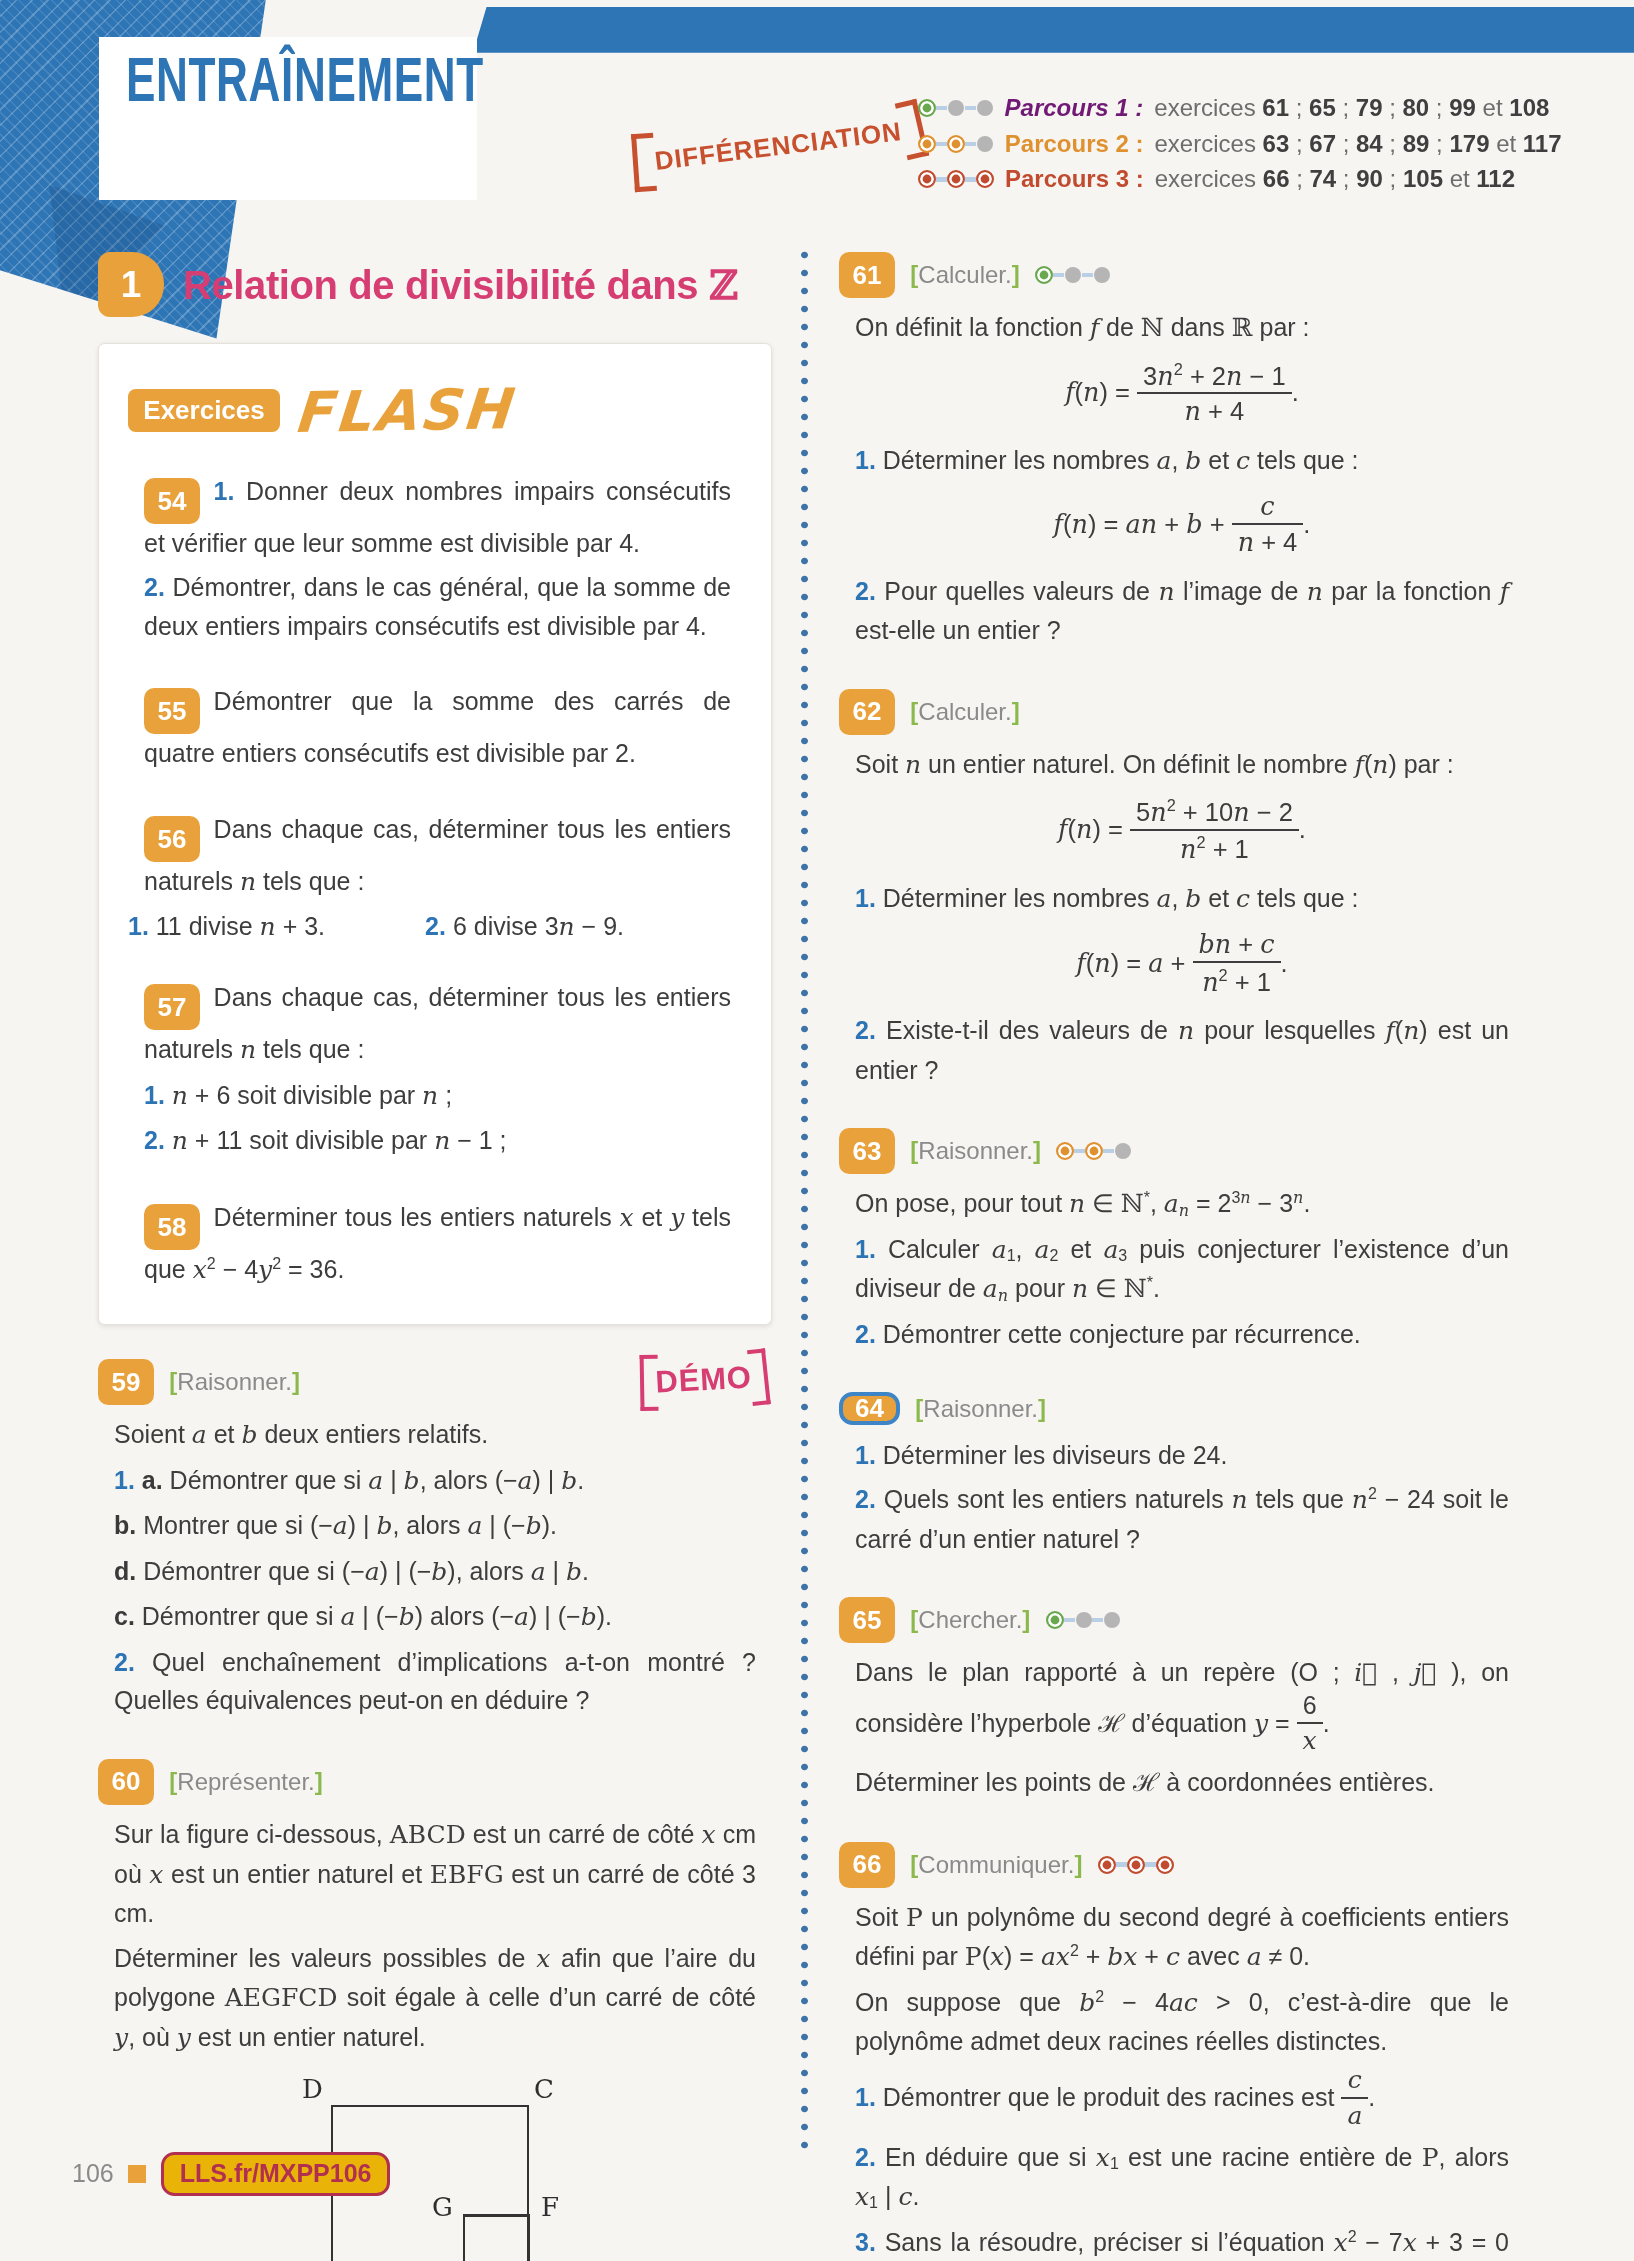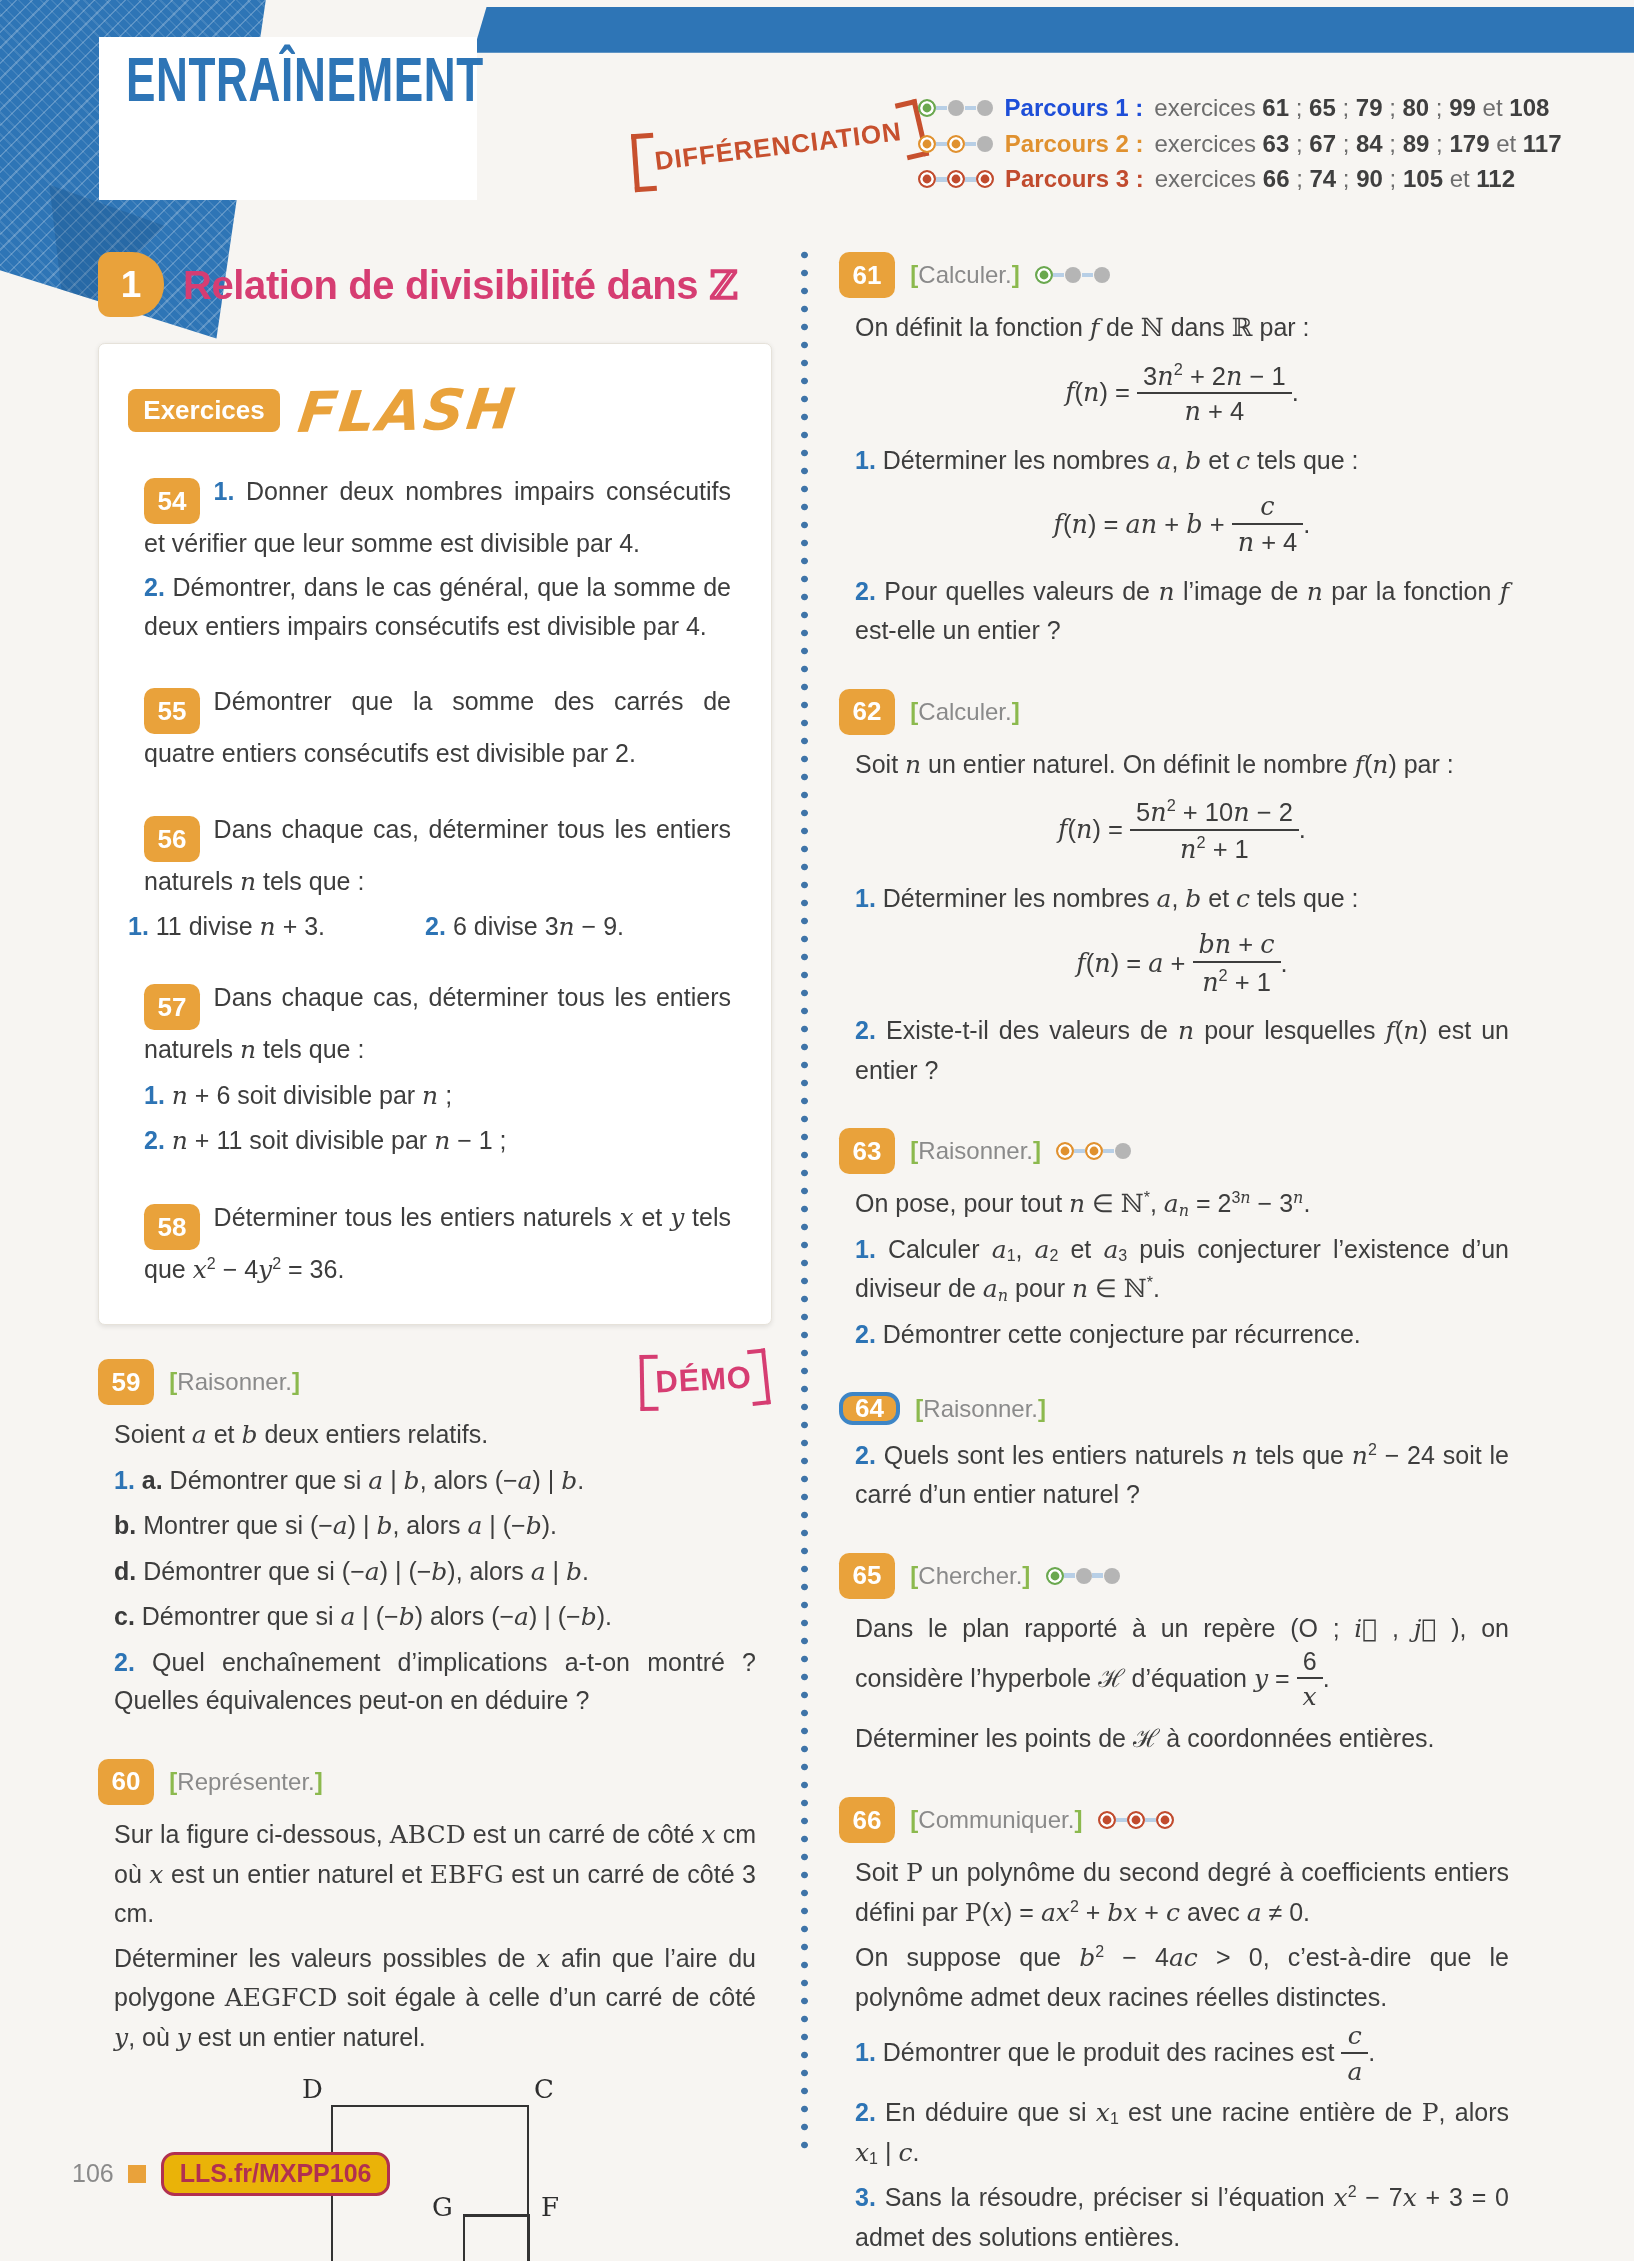--- a/index.html
+++ b/index.html
@@ -131,21 +131,21 @@
 
 <div class="parcours">
     <div class="prow">
       <span class="dots">
         <span class="dot g"></span>
         <span class="conn"></span>
         <span class="dot x"></span>
         <span class="conn"></span>
         <span class="dot x"></span>
       </span>
-      <span class="pname" style="color: #1d4ed8;">Parcours 1 :</span>
+      <span class="pname" style="color: #701a75; font-style: italic;">Parcours 1 :</span>
       <span class="ptext">exercices <b>61</b> ; <b>65</b> ; <b>79</b> ; <b>80</b> ; <b>99</b> et <b>108</b></span>
     </div>
     <div class="prow">
       <span class="dots">
         <span class="dot o"></span>
         <span class="conn"></span>
         <span class="dot o"></span>
         <span class="conn"></span>
         <span class="dot x"></span>
       </span>
@@ -293,20 +293,21 @@
         </div>
         <div class="line">On pose, pour tout <i>n</i> ∈ <span class="srf">ℕ</span><sup>*</sup>, <i>a</i><sub><i>n</i></sub> = 2<sup>3<i>n</i></sup> − 3<sup><i>n</i></sup>.</div>
         <div class="line"><b class="bn">1.</b> Calculer <i>a</i><sub>1</sub>, <i>a</i><sub>2</sub> et <i>a</i><sub>3</sub> puis conjecturer l’existence d’un diviseur de <i>a</i><sub><i>n</i></sub> pour <i>n</i> ∈ <span class="srf">ℕ</span><sup>*</sup>.</div>
         <div class="line"><b class="bn">2.</b> Démontrer cette conjecture par récurrence.</div>
       </section>
       <section class="exercise">
         <div class="ex-head">
           <span class="ex-badge blue">64</span>
           <span class="ex-tag"><span class="br">[</span>Raisonner.<span class="br">]</span></span>
         </div>
+        <div class="line"><b class="bn">1.</b> Déterminer les diviseurs de 24.</div>
         <div class="line"><b class="bn">2.</b> Quels sont les entiers naturels <i>n</i> tels que <i>n</i><sup>2</sup> − 24 soit le carré d’un entier naturel ?</div>
       </section>
       <section class="exercise">
         <div class="ex-head">
           <span class="ex-badge">65</span>
           <span class="ex-tag"><span class="br">[</span>Chercher.<span class="br">]</span></span>
           <span class="dots">
             <span class="dot g"></span>
             <span class="conn"></span>
             <span class="dot x"></span>

